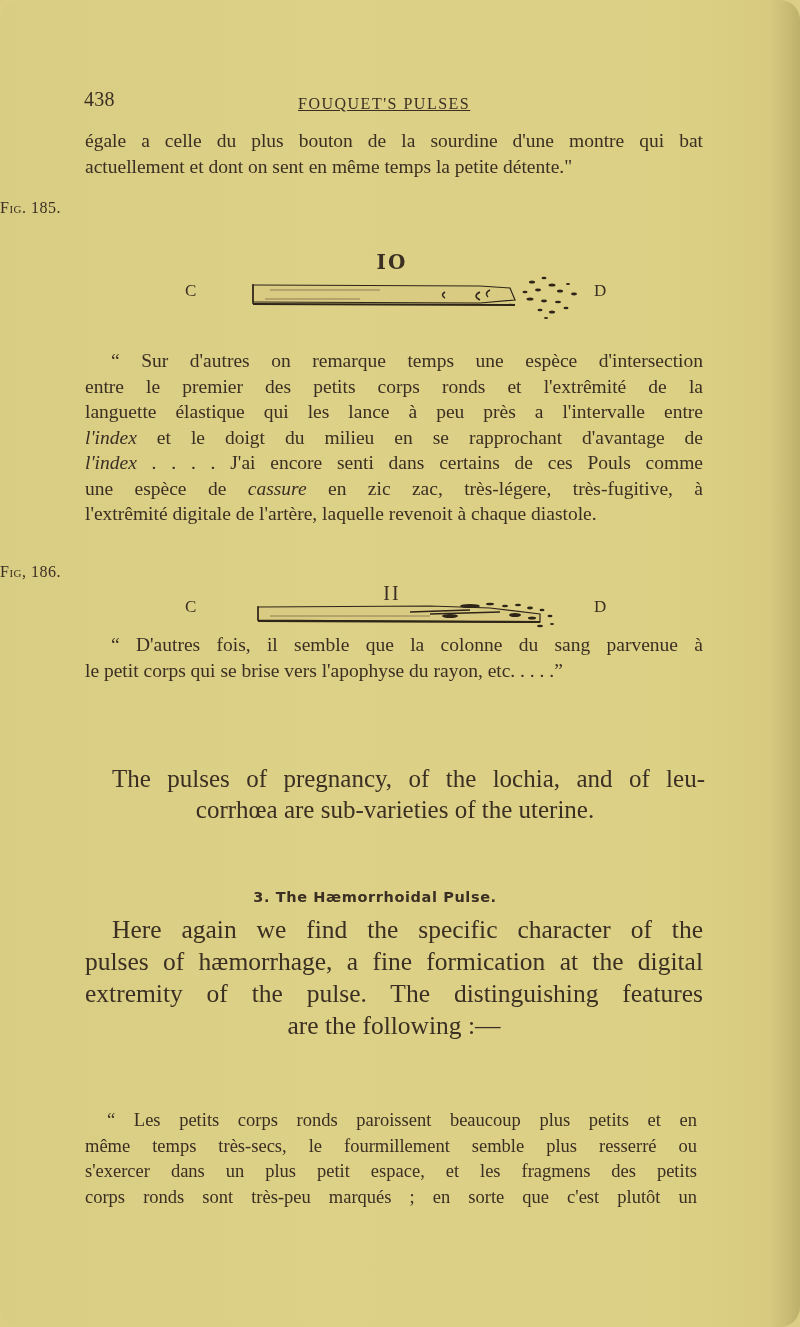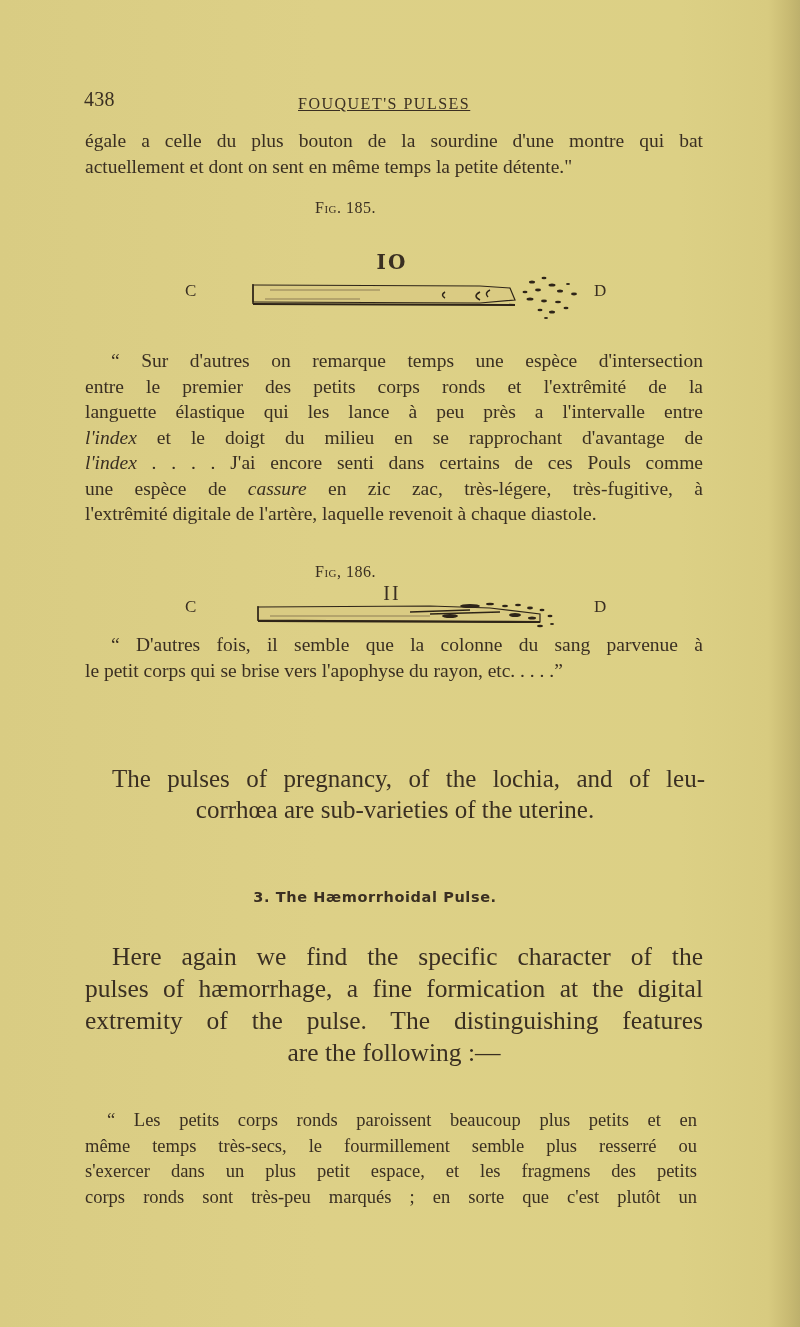--- a/index.html
+++ b/index.html
@@ -13,20 +13,21 @@
       background: #dccf85;
       position: relative;
       font-family: "Liberation Serif", "DejaVu Serif", serif;
       color: #3a2f22;
     }
     .page {
       position: absolute;
       left: 0; top: 0;
       width: 800px; height: 1327px;
       background: linear-gradient(90deg, #d9cc83 0%, #ddd087 40%, #dcd085 85%, #d8cb80 96%, #c9bb73 98.5%, #bdb06c 100%);
+      border-radius: 20px;
     }
     .abs { position: absolute; }
 
     .running-head {
       left: 84px; top: 88px; width: 640px; height: 30px;
     }
     .page-number {
       position: absolute; left: 0; top: 0;
       font-size: 20px;
       letter-spacing: 0.2px;
@@ -45,21 +46,20 @@
       text-align-last: justify;
     }
     .body-text .line { display: block; white-space: nowrap; height: 25.5px; }
     .body-text .line.last { text-align-last: left; }
     .indent { text-indent: 26px; }
 
     .fig-caption {
       font-size: 16px;
       letter-spacing: 0.5px;
       font-variant: small-caps;
-      text-align: center;
       width: 691px;
       left: 0;
     }
     .fig-number {
       font-size: 20px;
       font-weight: bold;
       text-align: center;
       width: 800px;
       left: 0;
       letter-spacing: 2px;
@@ -185,21 +185,21 @@
     <span class="line last">le petit corps qui se brise vers l'apophyse du rayon, etc. . . . .”</span>
   </div>
 
   <div class="abs large-text" style="left:85px; top:763px; width:620px;">
     <span class="line just" style="text-indent:27px;">The pulses of pregnancy, of the lochia, and of leu-</span>
     <span class="line">corrhœa are sub-varieties of the uterine.</span>
   </div>
 
   <div class="abs section-heading" style="top:889px; left:-25px;">3. The Hæmorrhoidal Pulse.</div>
 
-  <div class="abs large-text" style="left:85px; top:941px; width:618px; font-size:25.5px; line-height:32px;">
+  <div class="abs large-text" style="left:85px; top:914px; width:618px; font-size:25.5px; line-height:32px;">
     <span class="line just" style="text-indent:27px;">Here again we find the specific character of the</span>
     <span class="line just">pulses of hæmorrhage, a fine formication at the digital</span>
     <span class="line just">extremity of the pulse.  The distinguishing features</span>
     <span class="line">are the following :—</span>
   </div>
 
   <div class="abs quote-text" style="left:85px; top:1108px; width:612px;">
     <span class="line just" style="text-indent:22px;">“ Les petits corps ronds paroissent beaucoup plus petits et en</span>
     <span class="line just">même temps très-secs, le fourmillement semble plus resserré ou</span>
     <span class="line just">s'exercer dans un plus petit espace, et les fragmens des petits</span>

